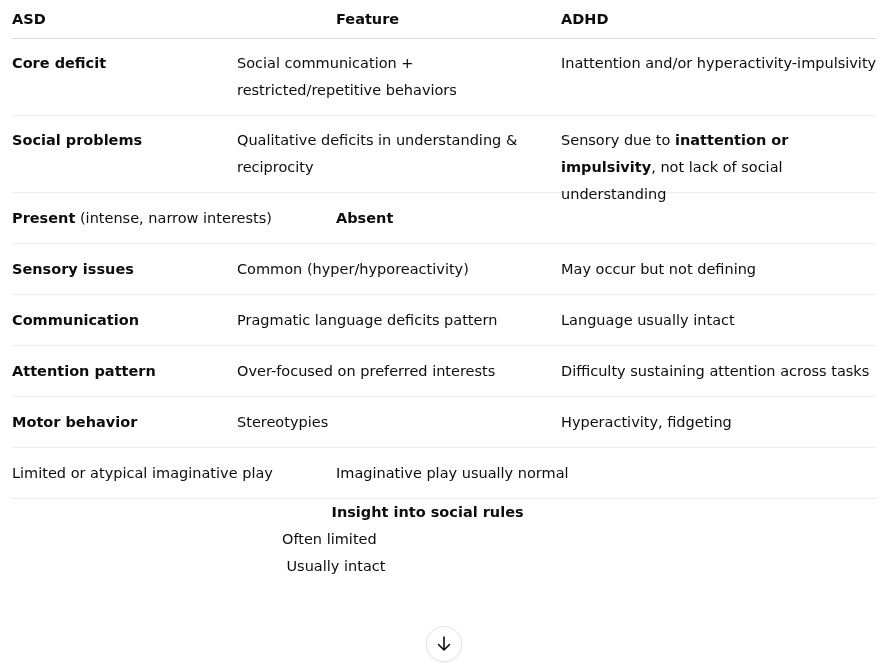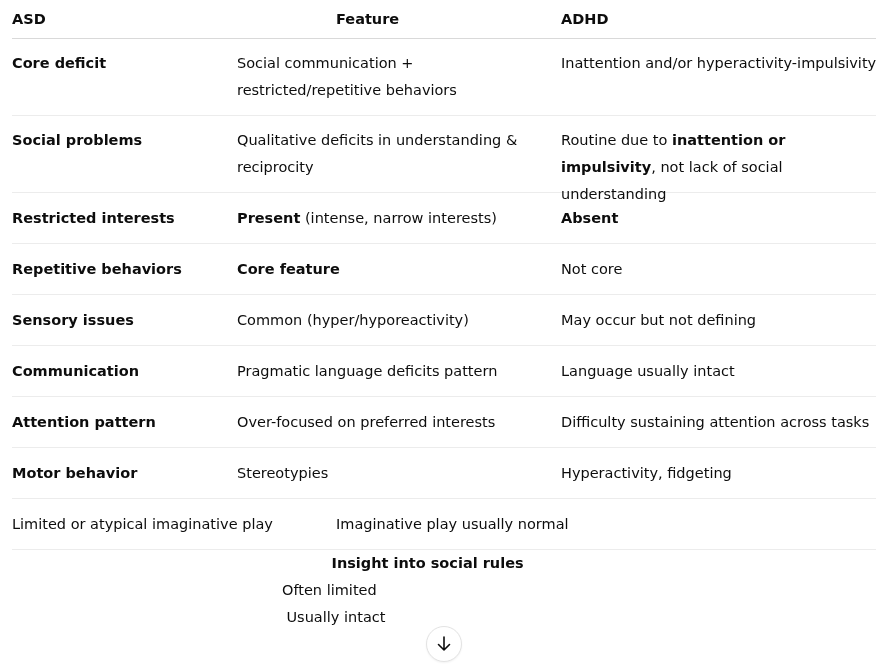--- a/index.html
+++ b/index.html
@@ -32,34 +32,28 @@
 
   <div class="row body" style="height:77px;box-sizing:border-box;">
     <div class="cell c1">Core deficit</div>
     <div class="cell c2">Social communication + restricted/repetitive behaviors</div>
     <div class="cell c3">Inattention and/or hyperactivity-impulsivity</div>
   </div>
 
   <div class="row body" style="height:77px;box-sizing:border-box;">
     <div class="cell c1">Social problems</div>
     <div class="cell c2">Qualitative deficits in understanding &amp; reciprocity</div>
-    <div class="cell c3 wrap"><span>Routine due to </span><b>inattention or impulsivity</b><span>, not lack of social understanding</span></div>
+    <div class="cell c3 wrap"><span>Sensory due to </span><b>inattention or impulsivity</b><span>, not lack of social understanding</span></div>
   </div>
 
   <div class="row single">
-    <div class="cell c1">Restricted interests</div>
     <div class="cell c2"><b>Present</b><span> (intense, narrow interests)</span></div>
     <div class="cell c3"><b>Absent</b></div>
   </div>
 
-  <div class="row single">
-    <div class="cell c1">Repetitive behaviors</div>
-    <div class="cell c2"><b>Core feature</b></div>
-    <div class="cell c3">Not core</div>
-  </div>
 
   <div class="row single">
     <div class="cell c1">Sensory issues</div>
     <div class="cell c2">Common (hyper/hyporeactivity)</div>
     <div class="cell c3">May occur but not defining</div>
   </div>
 
   <div class="row single">
     <div class="cell c1">Communication</div>
     <div class="cell c2">Pragmatic language deficits pattern</div>

